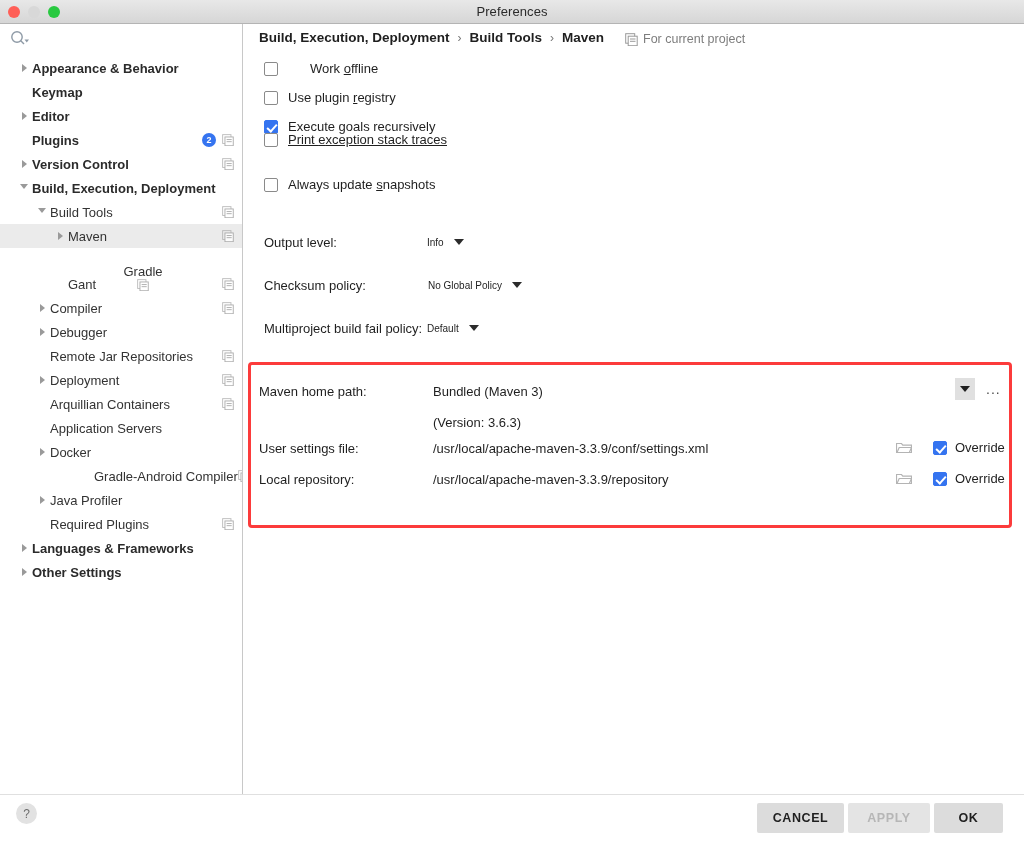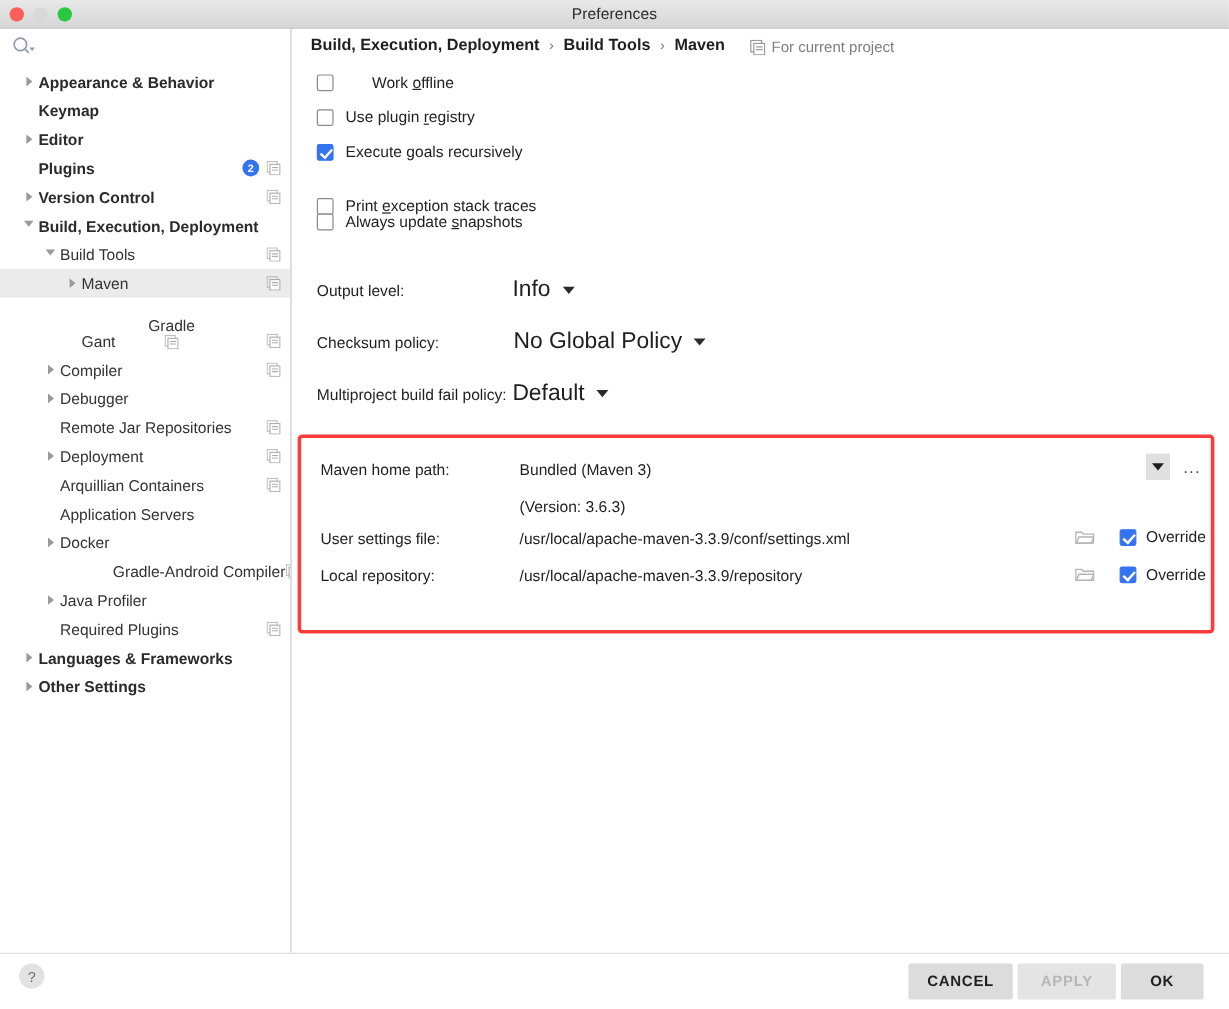--- a/index.html
+++ b/index.html
@@ -113,38 +113,38 @@
     border: solid #fff; border-width: 0 2px 2px 0;
     transform: rotate(42deg);
   }
   .u { text-decoration: underline; }
 
   .sel-row { position: absolute; left: 20px; display: flex; align-items: center; }
   .sel-row .lab { font-size: 13px; color: #1f1f1f; }
   .combo {
     position: absolute;
     height: 24px; display: flex; align-items: center;
-    font-size: 19px; color: #1f1f1f;
+    font-size: 10px; color: #1f1f1f;
   }
   .combo .val { white-space: nowrap; }
   .combo .caret {
     width: 0; height: 0; margin-left: 10px;
     border-left: 5px solid transparent;
     border-right: 5px solid transparent;
     border-top: 6px solid #2b2b2b;
   }
 
   
   #redbox {
     position: absolute; left: 4px; top: 338px;
     width: 764px; height: 166px;
     border: 3px solid #fc3b3b; border-radius: 4px;
     background: #ffffff;
   }
-  .rb-lab { position: absolute; font-size: 13px; color: #1f1f1f; white-space: nowrap; margin-left: 8px; }
+  .rb-lab { position: absolute; font-size: 13px; color: #1f1f1f; white-space: nowrap; }
   .rb-val { position: absolute; font-size: 13px; color: #1f1f1f; white-space: nowrap; }
 
   .dd-btn {
     position: absolute; width: 20px; height: 22px;
     background: #e0e0e0; display: flex; align-items: center; justify-content: center;
   }
   .dd-btn .caret {
     width: 0; height: 0;
     border-left: 5px solid transparent;
     border-right: 5px solid transparent;
@@ -443,21 +443,21 @@
         <span>Work <span class="u">o</span>ffline</span>
       </div>
       <div class="chk-row" style="top: 66px;">
         <span class="cb"></span>
         <span>Use plugin <span class="u">r</span>egistry</span>
       </div>
       <div class="chk-row" style="top: 95px;">
         <span class="cb checked"></span>
         <span>Execute <span class="u">g</span>oals recursively</span>
       </div>
-      <div class="chk-row" style="top: 140px;">
+      <div class="chk-row" style="top: 108px; text-decoration: underline;">
         <span class="cb"></span>
         <span>Print <span class="u">e</span>xception stack traces</span>
       </div>
       <div class="chk-row" style="top: 153px;">
         <span class="cb"></span>
         <span>Always update <span class="u">s</span>napshots</span>
       </div>
     </div>
 
   <div id="select-group">

